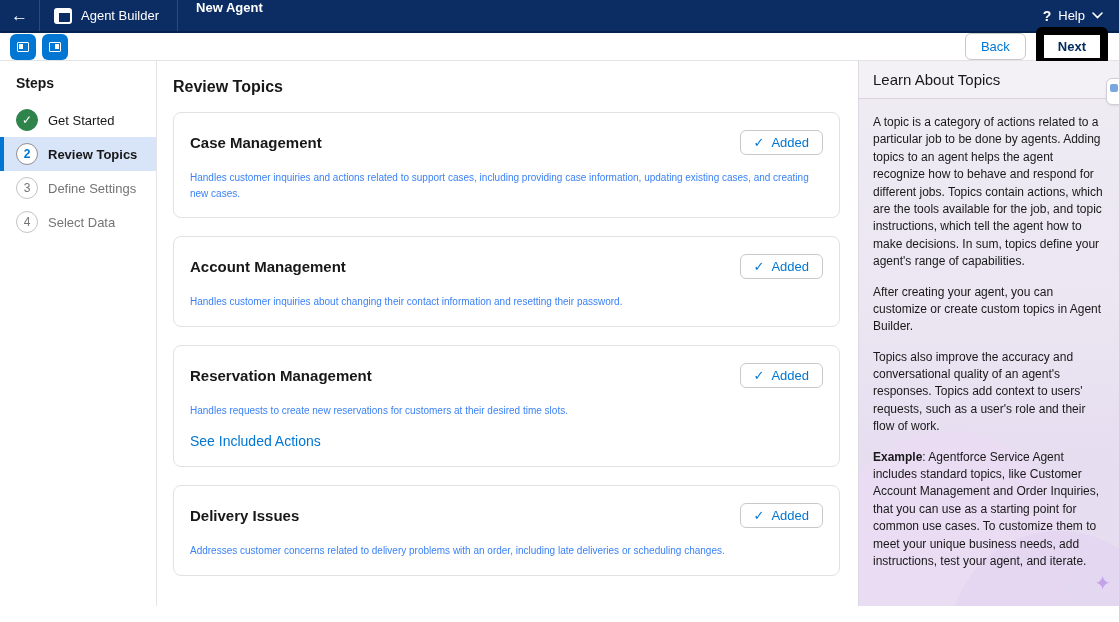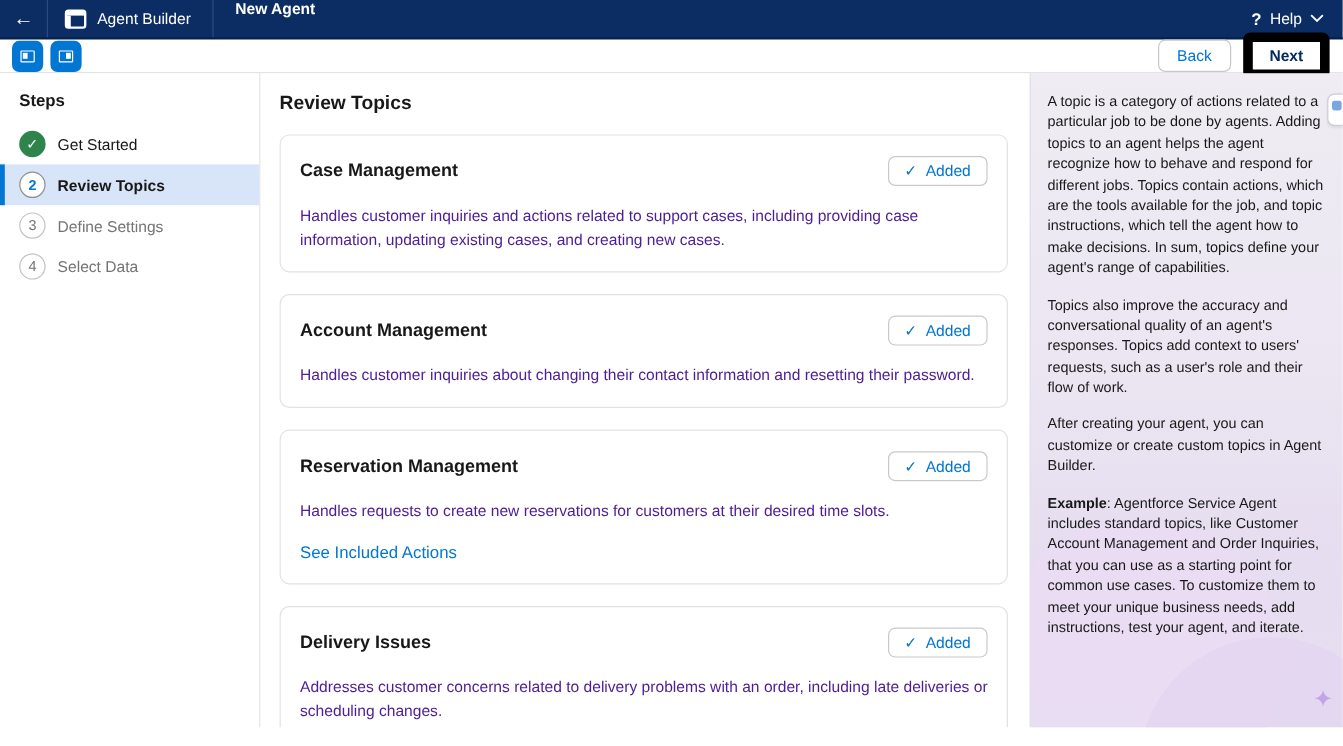--- a/index.html
+++ b/index.html
@@ -29,40 +29,40 @@
   .pt-right .pt-glyph::before { right:1px; }
   .toolbar-spacer { flex:1; }
   .btn { font-family:"Liberation Sans", sans-serif; font-size:13px; background:#fff; border-radius:6px; padding:5px 15px; cursor:pointer; }
   .btn-back { color:#0176d3; border:1px solid #c9c9c9; margin-right:10px; }
   .btn-next { color:#032d60; font-weight:bold; border:8px solid #000000; padding:4px 14px; }
 
   
   .layout { display:flex; height:545px; }
 
   
-  .sidebar { width:217px; border-right:1px solid #e5e5e5; padding-top:6px; flex-shrink:0; }
+  .sidebar { width:157px; border-right:1px solid #e5e5e5; padding-top:6px; flex-shrink:0; }
   .steps-title { font-size:14px; font-weight:bold; margin:8px 16px 12px; }
   .step { height:34px; display:flex; align-items:center; gap:10px; padding-left:16px; cursor:pointer; font-size:13px; color:#181818; position:relative; }
   .step-circle { width:22px; height:22px; border-radius:50%; display:flex; align-items:center; justify-content:center; font-size:12px; flex-shrink:0; background:#fff; border:1px solid #b8b8b8; color:#747474; }
   .step.complete .step-circle { background:#2e844a; border-color:#2e844a; color:#fff; font-size:12px; }
   .step.current { background:#d8e4f7; }
   .step.current::before { content:""; position:absolute; left:0; top:0; bottom:0; width:4px; background:#0176d3; }
   .step.current .step-circle { border-color:#8f8f8f; color:#0176d3; font-weight:bold; }
   .step.current .step-label { font-weight:bold; }
   .step.upcoming { color:#747474; }
   .step.upcoming .step-circle { border-color:#c4c4c4; }
 
   
   .main { flex:1; padding:17px 18px 0 16px; overflow:hidden; }
   .main-title { font-size:16px; font-weight:bold; margin-bottom:16px; }
   .topic-card { border:1px solid #e2e2e2; border-radius:8px; padding:17px 16px 16px; margin-bottom:18px; background:#fff; }
   .topic-head { display:flex; align-items:center; justify-content:space-between; }
   .topic-name { font-size:15px; font-weight:bold; }
   .added-btn { display:flex; align-items:center; gap:7px; background:#fff; border:1px solid #c9c9c9; border-radius:6px; color:#0176d3; font-size:13px; padding:4px 13px; cursor:pointer; font-family:"Liberation Sans", sans-serif; }
-  .topic-desc { font-size:13px; color:#4c1d95; line-height:1.55; margin-top:15px; }
+  .topic-desc { font-size:10px; color:#3b82f6; line-height:1.55; margin-top:15px; }
   .topic-link { display:inline-block; font-size:14px; color:#0176d3; margin-top:15px; cursor:pointer; text-decoration:none; }
 
   
   .help-panel { width:261px; flex-shrink:0; border-left:1px solid #ddd9e3; background:linear-gradient(180deg,#efecf3 0%,#ebe6f2 45%,#e6ddf0 75%,#e7e0f0 100%); position:relative; overflow:hidden; }
   .help-header { height:38px; display:flex; align-items:center; padding:0 14px; font-size:15px; color:#181818; background:#f3f1f5; border-bottom:1px solid #d9d4e0; position:relative; z-index:2; }
   .help-body { padding:15px 16px 0 14px; font-size:12px; line-height:1.45; color:#181818; position:relative; z-index:2; }
   .help-body p { margin-bottom:13px; }
 
   .panel-handle { position:absolute; top:17px; right:-9px; width:22px; height:27px; background:#fff; border:1px solid #d0ccd8; border-radius:6px; z-index:3; cursor:pointer; box-shadow:0 1px 2px rgba(0,0,0,.08); }
   .panel-handle::before { content:""; position:absolute; left:3px; top:5px; width:8px; height:8px; border-radius:2px; background:#7aa7e0; }
@@ -197,26 +197,27 @@
 
   </div>
 </div>
   </div>
 
   <div class="help-panel">
     <div class="deco blob1"></div>
     <div class="deco blob2"></div>
     <div class="deco sparkle sp1">✦</div>
 
+    <div class="help-header">Learn About Topics</div>
     <div class="panel-handle"></div>
 
     <div class="help-body">
       <div id="help-paragraphs">
           <p>A topic is a category of actions related to a particular job to be done by agents. Adding topics to an agent helps the agent recognize how to behave and respond for different jobs. Topics contain actions, which are the tools available for the job, and topic instructions, which tell the agent how to make decisions. In sum, topics define your agent's range of capabilities.</p>
+          <p>After creating your agent, you can customize or create custom topics in Agent Builder.</p>
           <p>Topics also improve the accuracy and conversational quality of an agent's responses. Topics add context to users' requests, such as a user's role and their flow of work.</p>
-          <p>After creating your agent, you can customize or create custom topics in Agent Builder.</p>
         </div>
       <p><b>Example</b><span>: Agentforce Service Agent includes standard topics, like Customer Account Management and Order Inquiries, that you can use as a starting point for common use cases. To customize them to meet your unique business needs, add instructions, test your agent, and iterate.</span></p>
 
     </div>
   </div>
 
 </div>
 
 </body></html>

